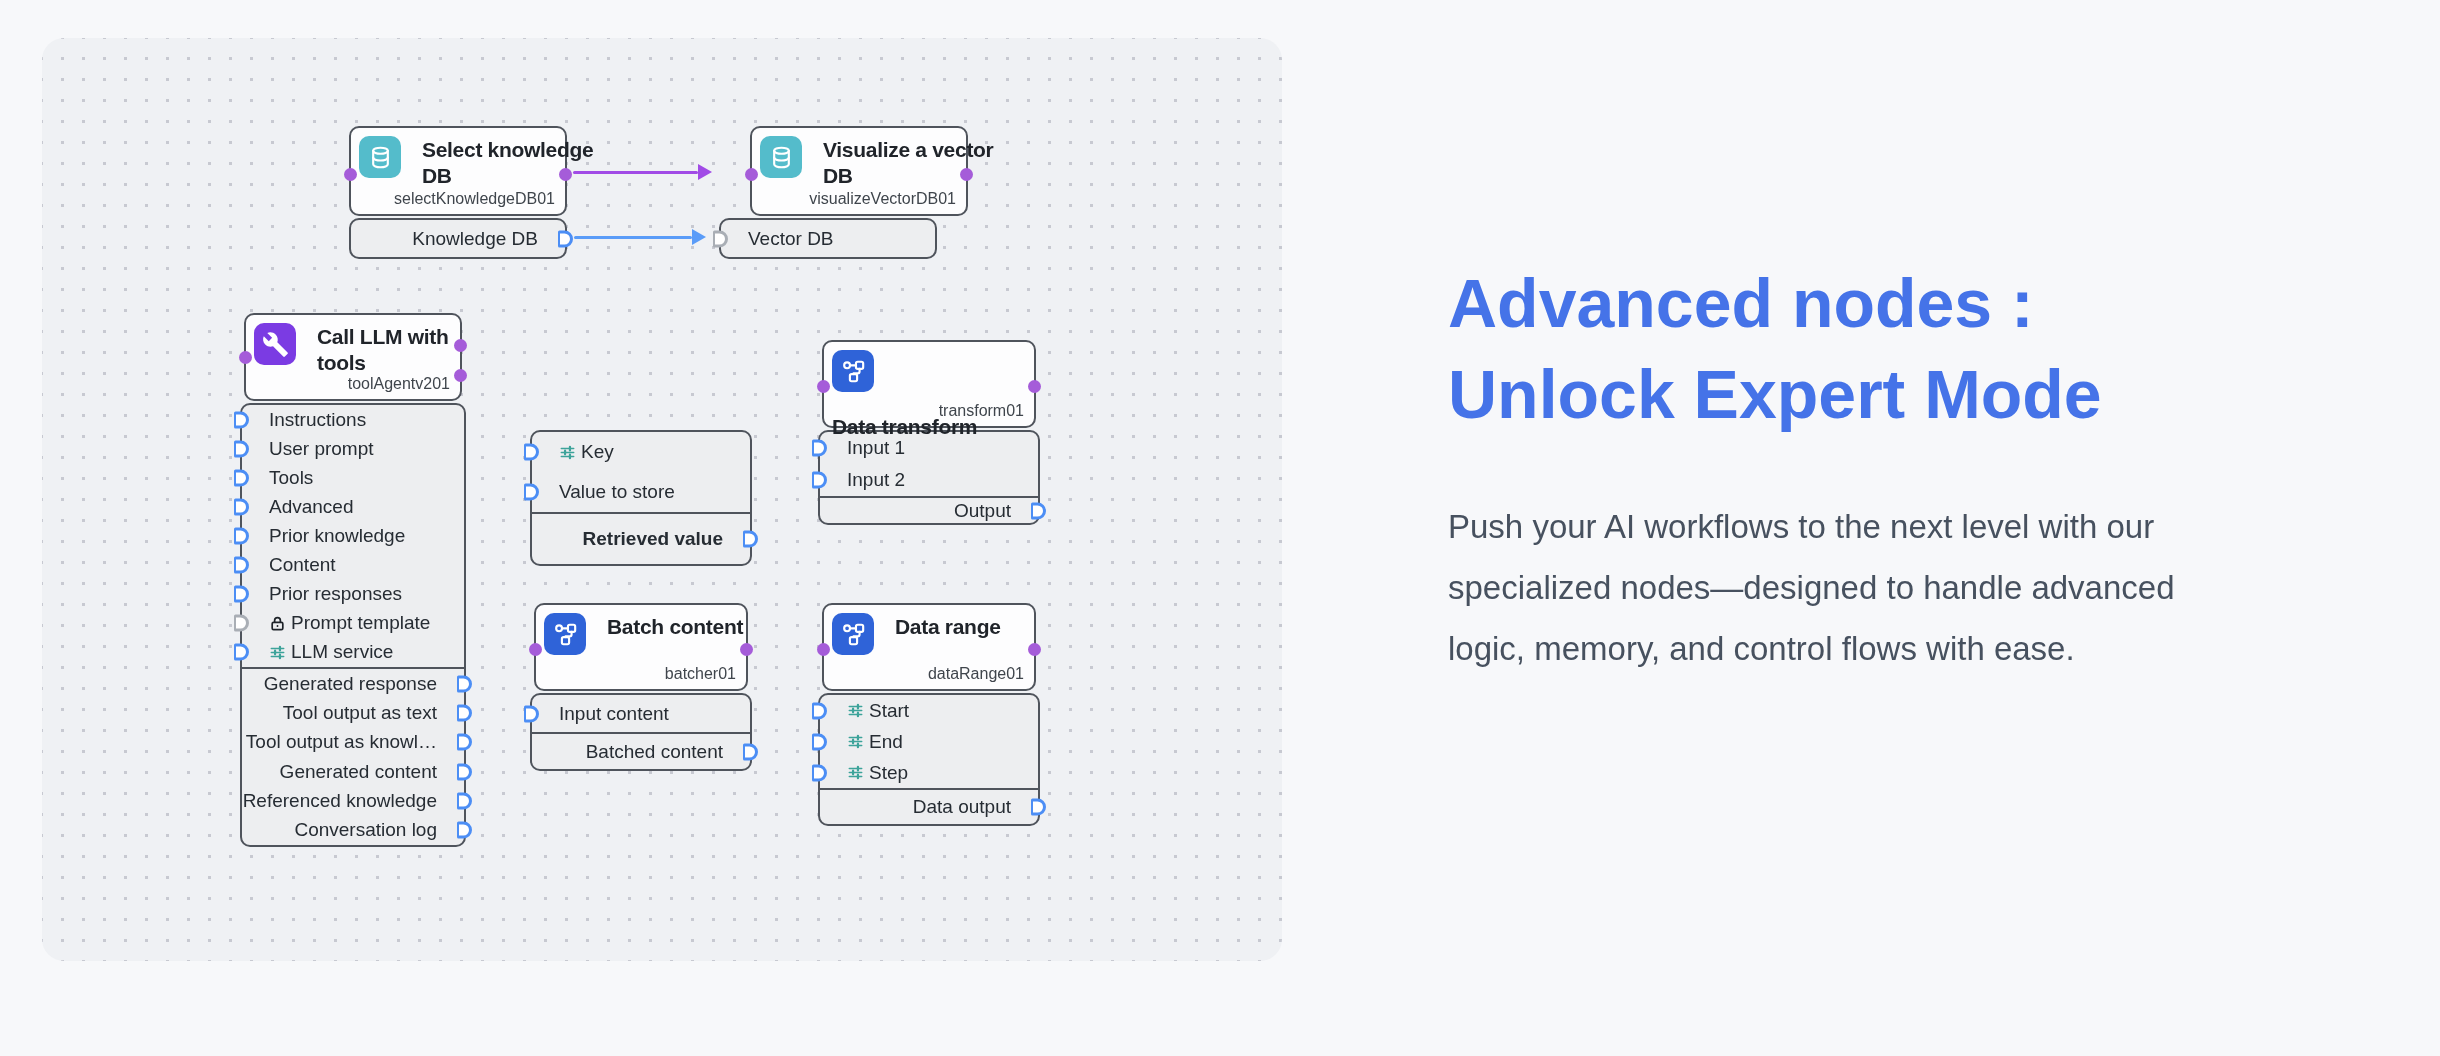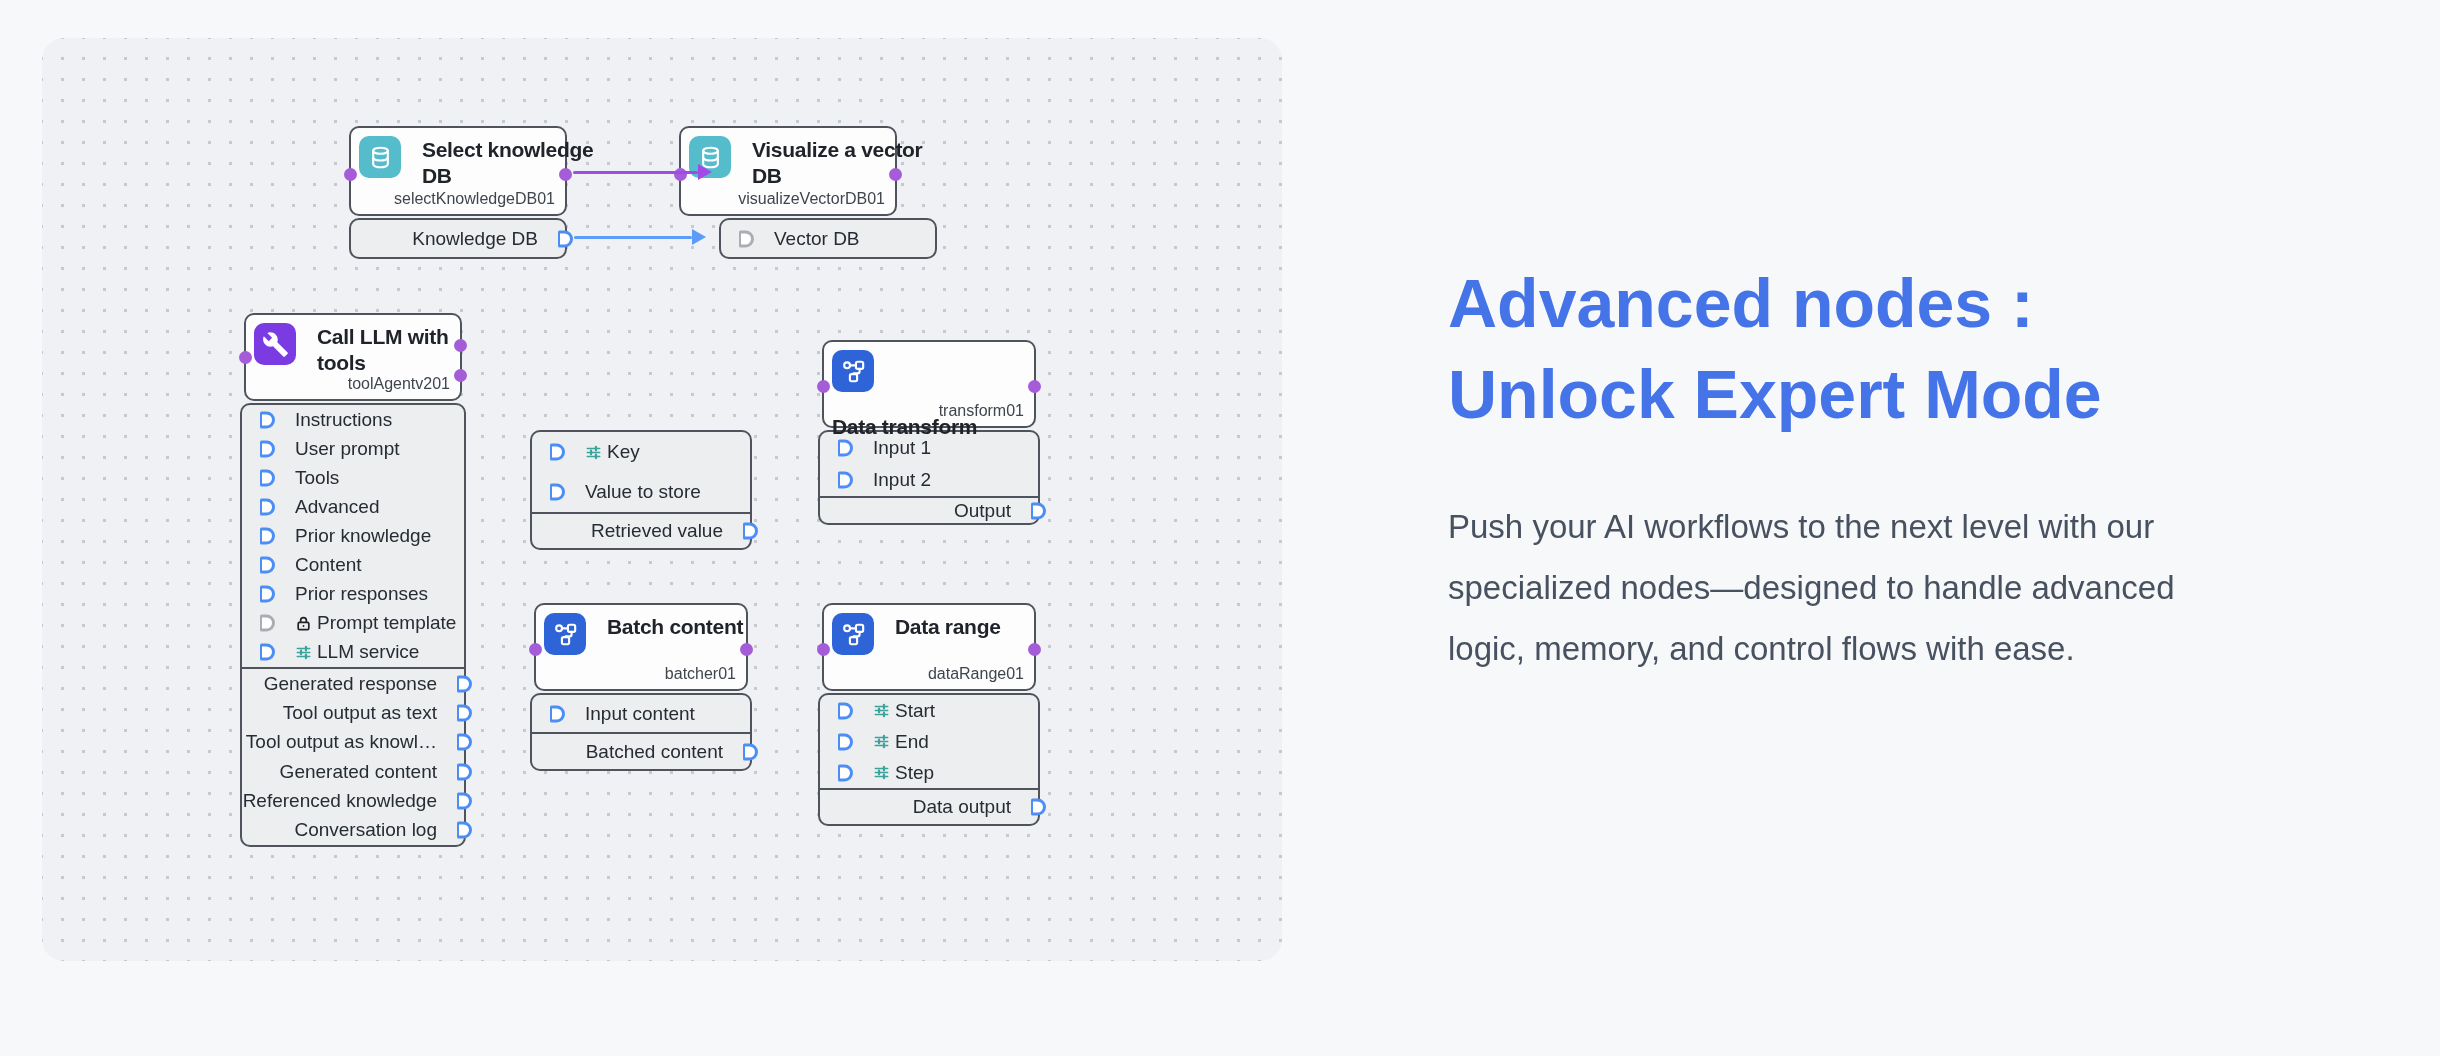--- a/index.html
+++ b/index.html
@@ -39,21 +39,21 @@
   .node-body{
     position:absolute;box-sizing:border-box;z-index:2;
     background:#EDEEF0;border:2px solid #4F545C;border-radius:10px;
     display:flex;flex-direction:column;
   }
   .section{
     position:relative;display:flex;flex-direction:column;
     justify-content:space-evenly;box-sizing:border-box;flex:none;
   }
   .section.divided{border-top:2px solid #4F545C;}
-  .row{position:relative;display:flex;align-items:center;flex:1;margin-left:26px;}
+  .row{position:relative;display:flex;align-items:center;flex:1;}
   .row.input{padding-left:27px;}
   .row.output{justify-content:flex-end;padding-right:27px;}
   .row-label{font-size:19px;color:#262C33;white-space:nowrap;}
   .row-icon{display:flex;align-items:center;margin-right:5px;}
   .row-icon svg{width:17px;height:17px;display:block;}
   .port{
     position:absolute;top:50%;transform:translateY(-50%);
     width:15px;height:17px;box-sizing:border-box;background:#fff;
     border:3px solid #4C8EF5;border-left-width:2px;
     border-radius:2px 11px 11px 2px;z-index:4;
@@ -106,21 +106,21 @@
       <div class="handle right" style="top: 40px;"></div>
     </div>
     <div class="node-body" style="left: 307px; top: 180px; width: 218px;">
       <div class="section" style="height: 37px;">
         <div class="row output">
           <div class="port out"></div>
           <span class="row-label">Knowledge DB</span>
         </div>
       </div>
     </div>
-    <div class="node-header" style="left: 637px; top: 88px; width: 218px; height: 90px;">
+    <div class="node-header" style="left: 708px; top: 88px; width: 218px; height: 90px;">
       <div class="node-icon" style="background: rgb(84, 188, 203);">
         <svg viewBox="0 0 24 24" fill="none" stroke="#fff" stroke-width="1.9" stroke-linecap="round">
           <ellipse cx="12" cy="6" rx="6.5" ry="2.7"></ellipse>
           <path d="M5.5 6v6c0 1.5 2.9 2.7 6.5 2.7s6.5-1.2 6.5-2.7V6"></path>
           <path d="M5.5 12v6c0 1.5 2.9 2.7 6.5 2.7s6.5-1.2 6.5-2.7v-6"></path>
         </svg>
       </div>
       <div class="node-title">
         <div>Visualize a vector</div>
         <div>DB</div>
@@ -241,21 +241,21 @@
               <path stroke-width="2.1" d="M10.3 2.6v3.4M5.7 6.3v3.4M10.3 10v3.4"></path>
             </svg>
           </span>
           <span class="row-label">Key</span>
         </div>
         <div class="row input">
           <div class="port in"></div>
           <span class="row-label">Value to store</span>
         </div>
       </div>
-      <div class="section divided" style="height: 36px;">
+      <div class="section divided" style="height: 52px; font-weight: bold;">
         <div class="row output">
           <div class="port out"></div>
           <span class="row-label">Retrieved value</span>
         </div>
       </div>
     </div>
     <div class="node-header" style="left: 780px; top: 302px; width: 214px; height: 88px; flex-direction: column;">
       <div class="node-icon" style="background: rgb(47, 99, 216);">
         <svg viewBox="0 0 24 24" fill="none" stroke="#fff" stroke-width="1.9" stroke-linecap="round" stroke-linejoin="round">
           <circle cx="6.3" cy="6.5" r="2.6"></circle>

